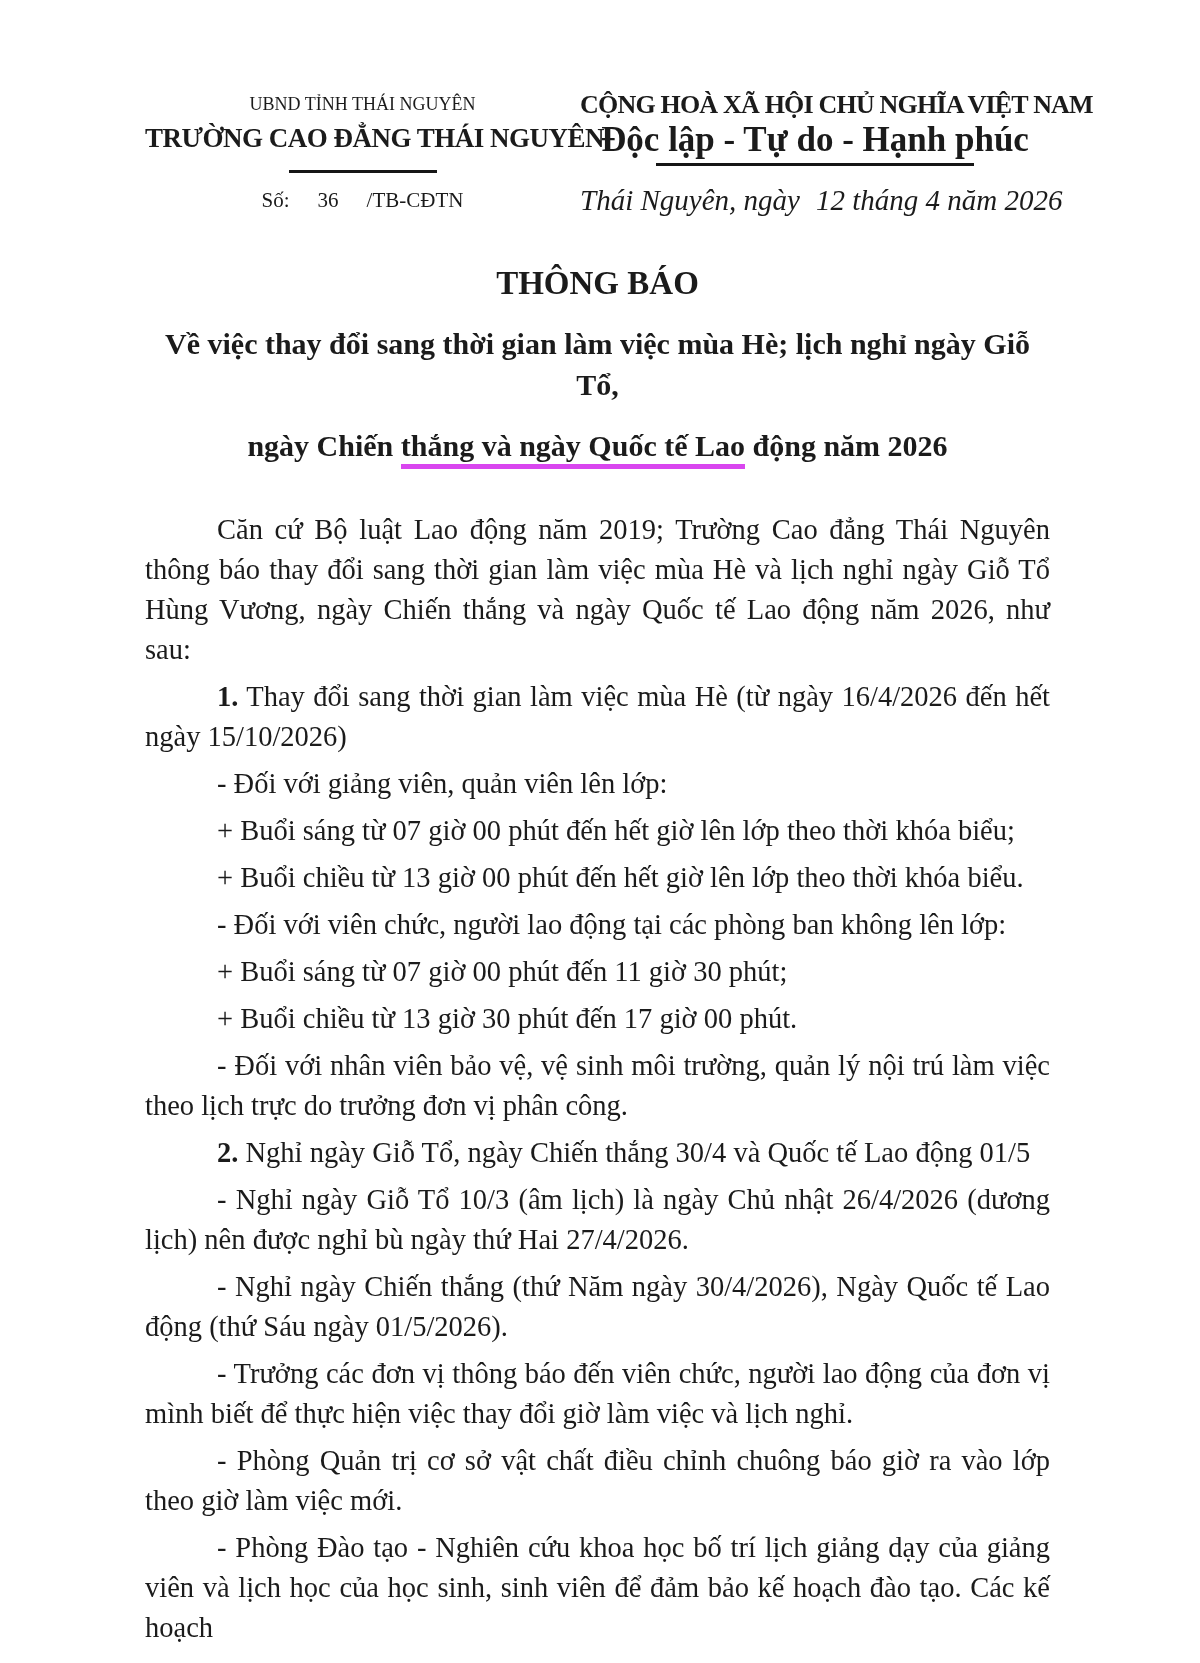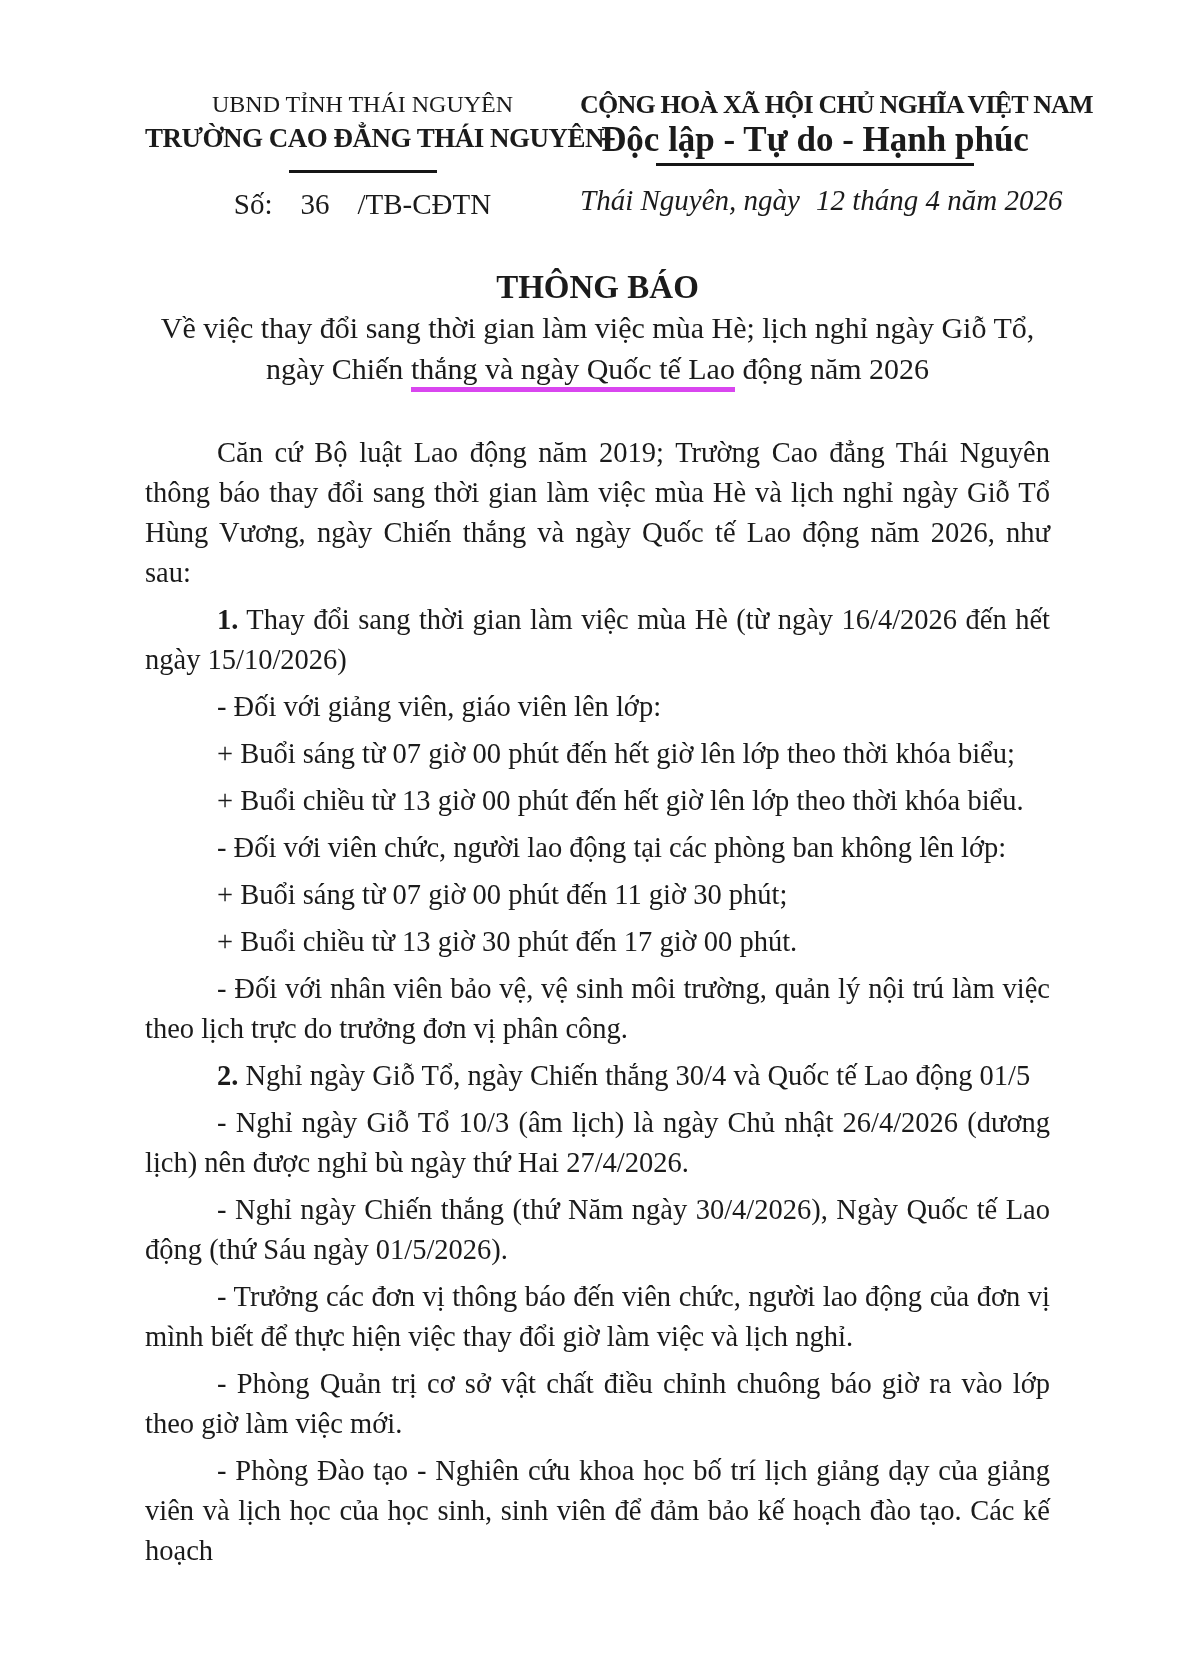--- a/index.html
+++ b/index.html
@@ -17,36 +17,36 @@
   
   .header {
     display: flex;
     justify-content: space-between;
     padding: 88px 150px 0 145px;
   }
   .header-col { text-align: center; }
   .header-left  { width: 435px; }
   .header-right { width: 470px; }
 
-  .org-line1 { font-size: 24px; line-height: 33px; white-space: nowrap; }
+  .org-line1 { font-size: 18px; line-height: 33px; white-space: nowrap; }
   .org-line2 { font-size: 27px; line-height: 35px; font-weight: bold; white-space: nowrap; letter-spacing: -0.5px; }
   .rule-left  { width: 148px; border-top: 3px solid #161616; margin: 14px auto 0; }
-  .doc-number { margin-top: 15px; font-size: 29px; white-space: nowrap; }
+  .doc-number { margin-top: 15px; font-size: 21px; white-space: nowrap; }
   .num-gap  { display: inline-block; width: 28px; }
 
   .natl-line1 { font-size: 26px; line-height: 33px; font-weight: bold; white-space: nowrap; letter-spacing: -0.8px; }
   .natl-line2 { font-size: 35px; line-height: 37px; font-weight: bold; white-space: nowrap; }
   .rule-right { width: 318px; border-top: 3px solid #161616; margin: 5px auto 0; }
   .date-line  { margin-top: 18px; font-size: 29px; font-style: italic; white-space: nowrap; }
   .date-gap { display: inline-block; width: 16px; }
 
   
   .title-block { margin: 46px 150px 0 145px; text-align: center; }
   .doc-title    { font-size: 33px; font-weight: bold; line-height: 40px; }
-  .doc-subtitle { font-size: 30px; font-weight: normal; line-height: 41px; margin-top: 0; }
+  .doc-subtitle { font-size: 30px; font-weight: bold; line-height: 41px; margin-top: 20px; }
   .underline-seg { border-bottom: 5px solid #d946ef; padding-bottom: 2px; }
 
   
   .doc-body { margin: 44px 150px 0 145px; }
   .para {
     margin: 0 0 7px 0;
     font-size: 28.5px;
     line-height: 40px;
     text-align: justify;
     text-indent: 72px;
@@ -81,21 +81,21 @@
     <div class="doc-title">THÔNG BÁO</div>
     <div class="doc-subtitle">Về việc thay đổi sang thời gian làm việc mùa Hè; lịch nghỉ ngày Giỗ Tổ,</div>
     <div class="doc-subtitle">
       <span>ngày Chiến </span><span class="underline-seg">thắng và ngày Quốc tế Lao</span><span> động năm 2026</span>
     </div>
   </div>
 
   <div class="doc-body">
     <p class="para"><b></b><span>Căn cứ Bộ luật Lao động năm 2019; Trường Cao đẳng Thái Nguyên thông báo thay đổi sang thời gian làm việc mùa Hè và lịch nghỉ ngày Giỗ Tổ Hùng Vương, ngày Chiến thắng và ngày Quốc tế Lao động năm 2026, như sau:</span></p>
     <p class="para"><b>1.</b><span> Thay đổi sang thời gian làm việc mùa Hè (từ ngày 16/4/2026 đến hết ngày 15/10/2026)</span></p>
-    <p class="para"><b></b><span>- Đối với giảng viên, giáo viên lên lớp:</span></p>
+    <p class="para"><b></b><span>- Đối với giảng viên, quản viên lên lớp:</span></p>
     <p class="para"><b></b><span>+ Buổi sáng từ 07 giờ 00 phút đến hết giờ lên lớp theo thời khóa biểu;</span></p>
     <p class="para"><b></b><span>+ Buổi chiều từ 13 giờ 00 phút đến hết giờ lên lớp theo thời khóa biểu.</span></p>
     <p class="para"><b></b><span>- Đối với viên chức, người lao động tại các phòng ban không lên lớp:</span></p>
     <p class="para"><b></b><span>+ Buổi sáng từ 07 giờ 00 phút đến 11 giờ 30 phút;</span></p>
     <p class="para"><b></b><span>+ Buổi chiều từ 13 giờ 30 phút đến 17 giờ 00 phút.</span></p>
     <p class="para"><b></b><span>- Đối với nhân viên bảo vệ, vệ sinh môi trường, quản lý nội trú làm việc theo lịch trực do trưởng đơn vị phân công.</span></p>
     <p class="para"><b>2.</b><span> Nghỉ ngày Giỗ Tổ, ngày Chiến thắng 30/4 và Quốc tế Lao động 01/5</span></p>
     <p class="para"><b></b><span>- Nghỉ ngày Giỗ Tổ 10/3 (âm lịch) là ngày Chủ nhật 26/4/2026 (dương lịch) nên được nghỉ bù ngày thứ Hai 27/4/2026.</span></p>
     <p class="para"><b></b><span>- Nghỉ ngày Chiến thắng (thứ Năm ngày 30/4/2026), Ngày Quốc tế Lao động (thứ Sáu ngày 01/5/2026).</span></p>
     <p class="para"><b></b><span>- Trưởng các đơn vị thông báo đến viên chức, người lao động của đơn vị mình biết để thực hiện việc thay đổi giờ làm việc và lịch nghỉ.</span></p>

